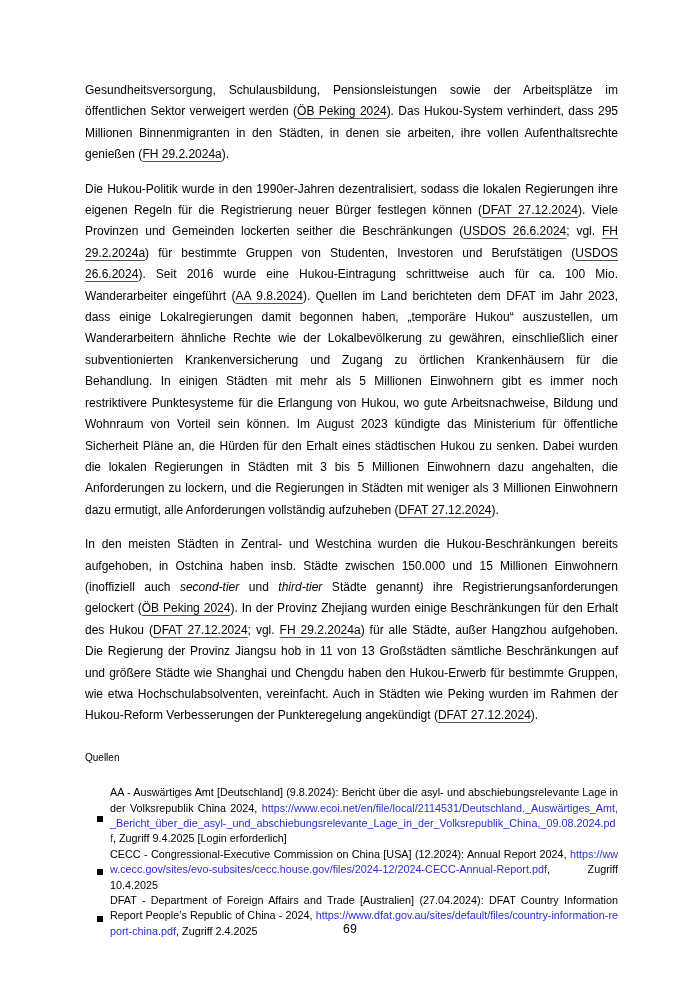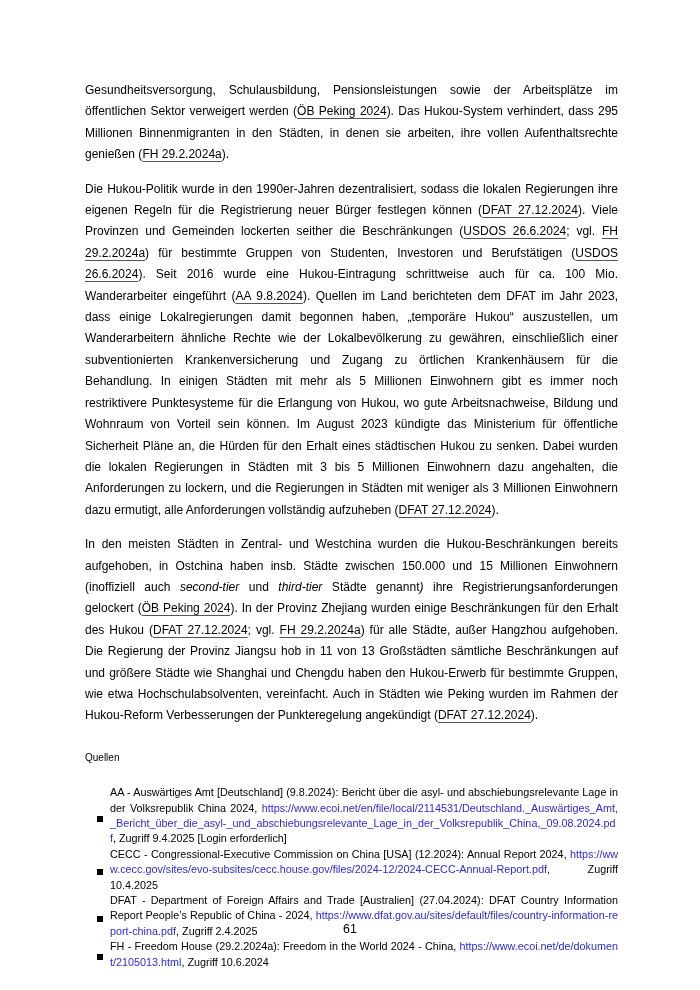--- a/index.html
+++ b/index.html
@@ -98,20 +98,16 @@
           <div class="source-text"><span class="seg-normal">AA - Auswärtiges Amt [Deutschland] (9.8.2024): Bericht über die asyl- und abschiebungsrelevante Lage in der Volksrepublik China 2024, </span><span class="seg-link">https://www.ecoi.net/en/file/local/2114531/Deutschland._Auswärtiges_Amt,_Bericht_über_die_asyl-_und_abschiebungsrelevante_Lage_in_der_Volksrepublik_China,_09.08.2024.pdf</span><span class="seg-normal">, Zugriff 9.4.2025 [Login erforderlich]</span></div>
         </div>
         <div class="source-item">
           <span class="bullet"></span>
           <div class="source-text"><span class="seg-normal">CECC - Congressional-Executive Commission on China [USA] (12.2024): Annual Report 2024, </span><span class="seg-link">https://www.cecc.gov/sites/evo-subsites/cecc.house.gov/files/2024-12/2024-CECC-Annual-Report.pdf</span><span class="seg-normal">, Zugriff 10.4.2025</span></div>
         </div>
         <div class="source-item">
           <span class="bullet"></span>
           <div class="source-text"><span class="seg-normal">DFAT - Department of Foreign Affairs and Trade [Australien] (27.04.2024): DFAT Country Information Report People’s Republic of China - 2024, </span><span class="seg-link">https://www.dfat.gov.au/sites/default/files/country-information-report-china.pdf</span><span class="seg-normal">, Zugriff 2.4.2025</span></div>
         </div>
-        <div class="source-item">
-          <span class="bullet"></span>
-          <div class="source-text"><span class="seg-normal">FH - Freedom House (29.2.2024a): Freedom in the World 2024 - China, </span><span class="seg-link">https://www.ecoi.net/de/dokument/2105013.html</span><span class="seg-normal">, Zugriff 10.6.2024</span></div>
-        </div>
       </div>
   </div>
-  <div class="page-number">61</div>
+  <div class="page-number">69</div>
 </div>
 
 </body></html>

